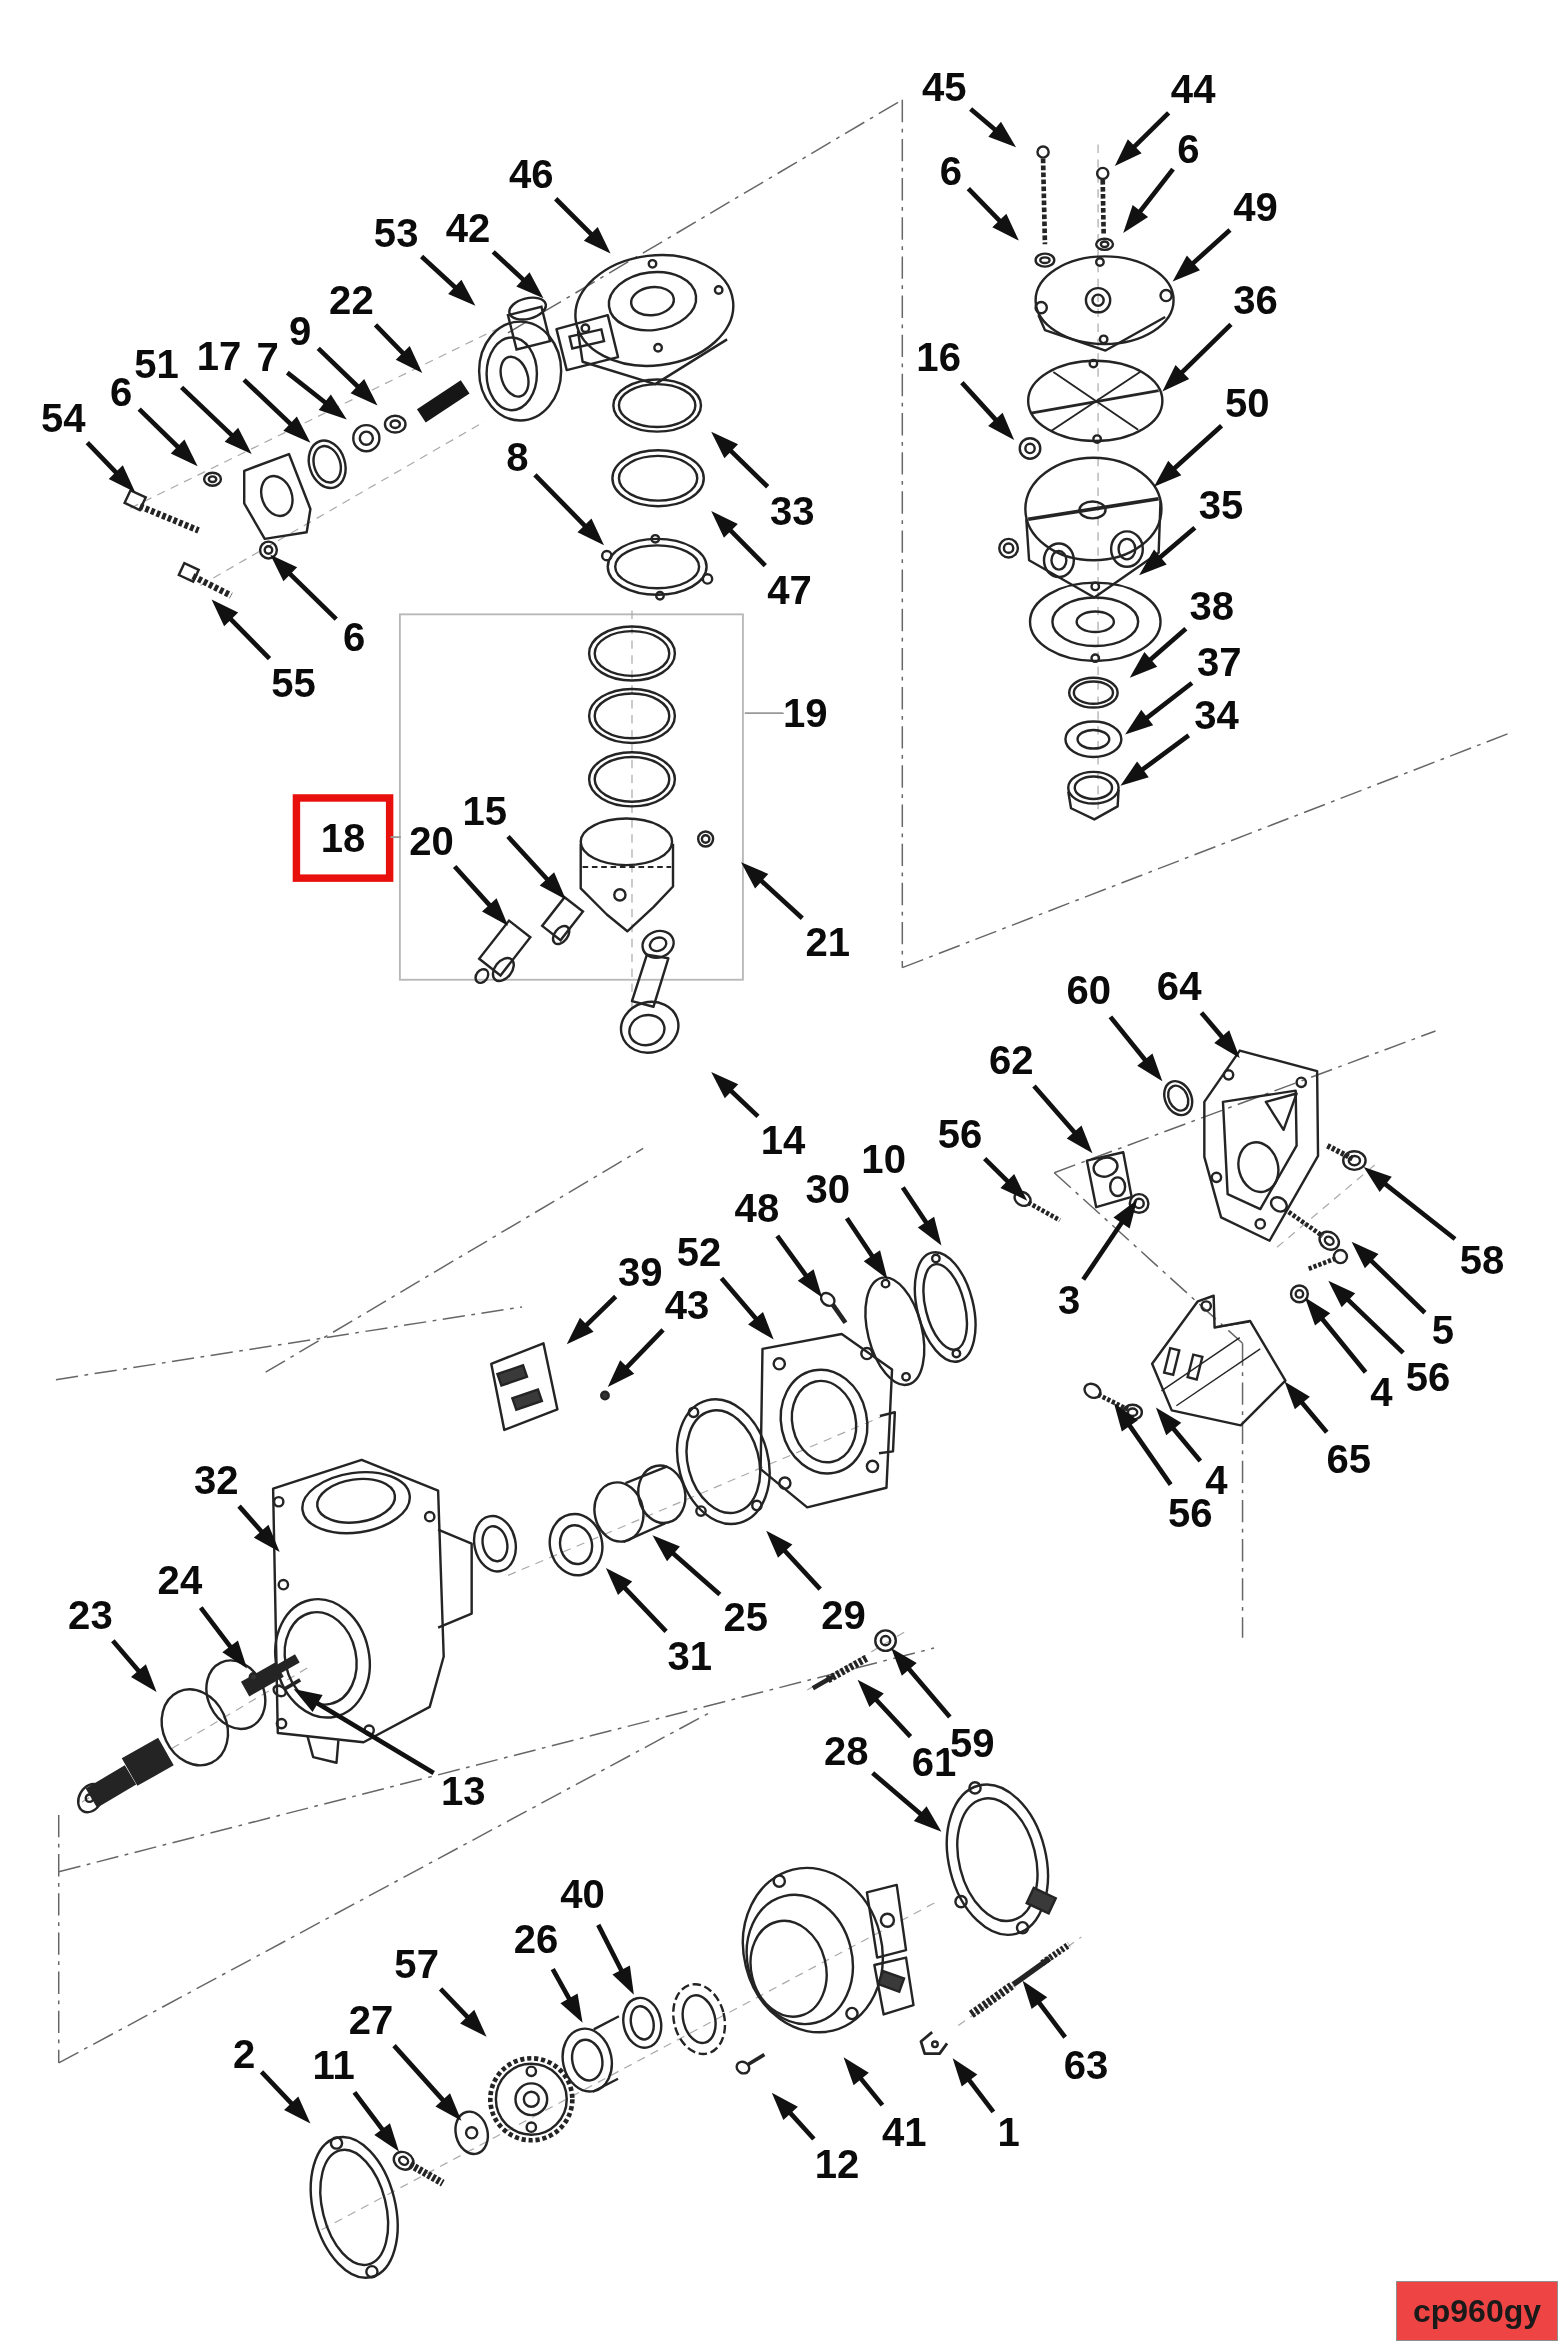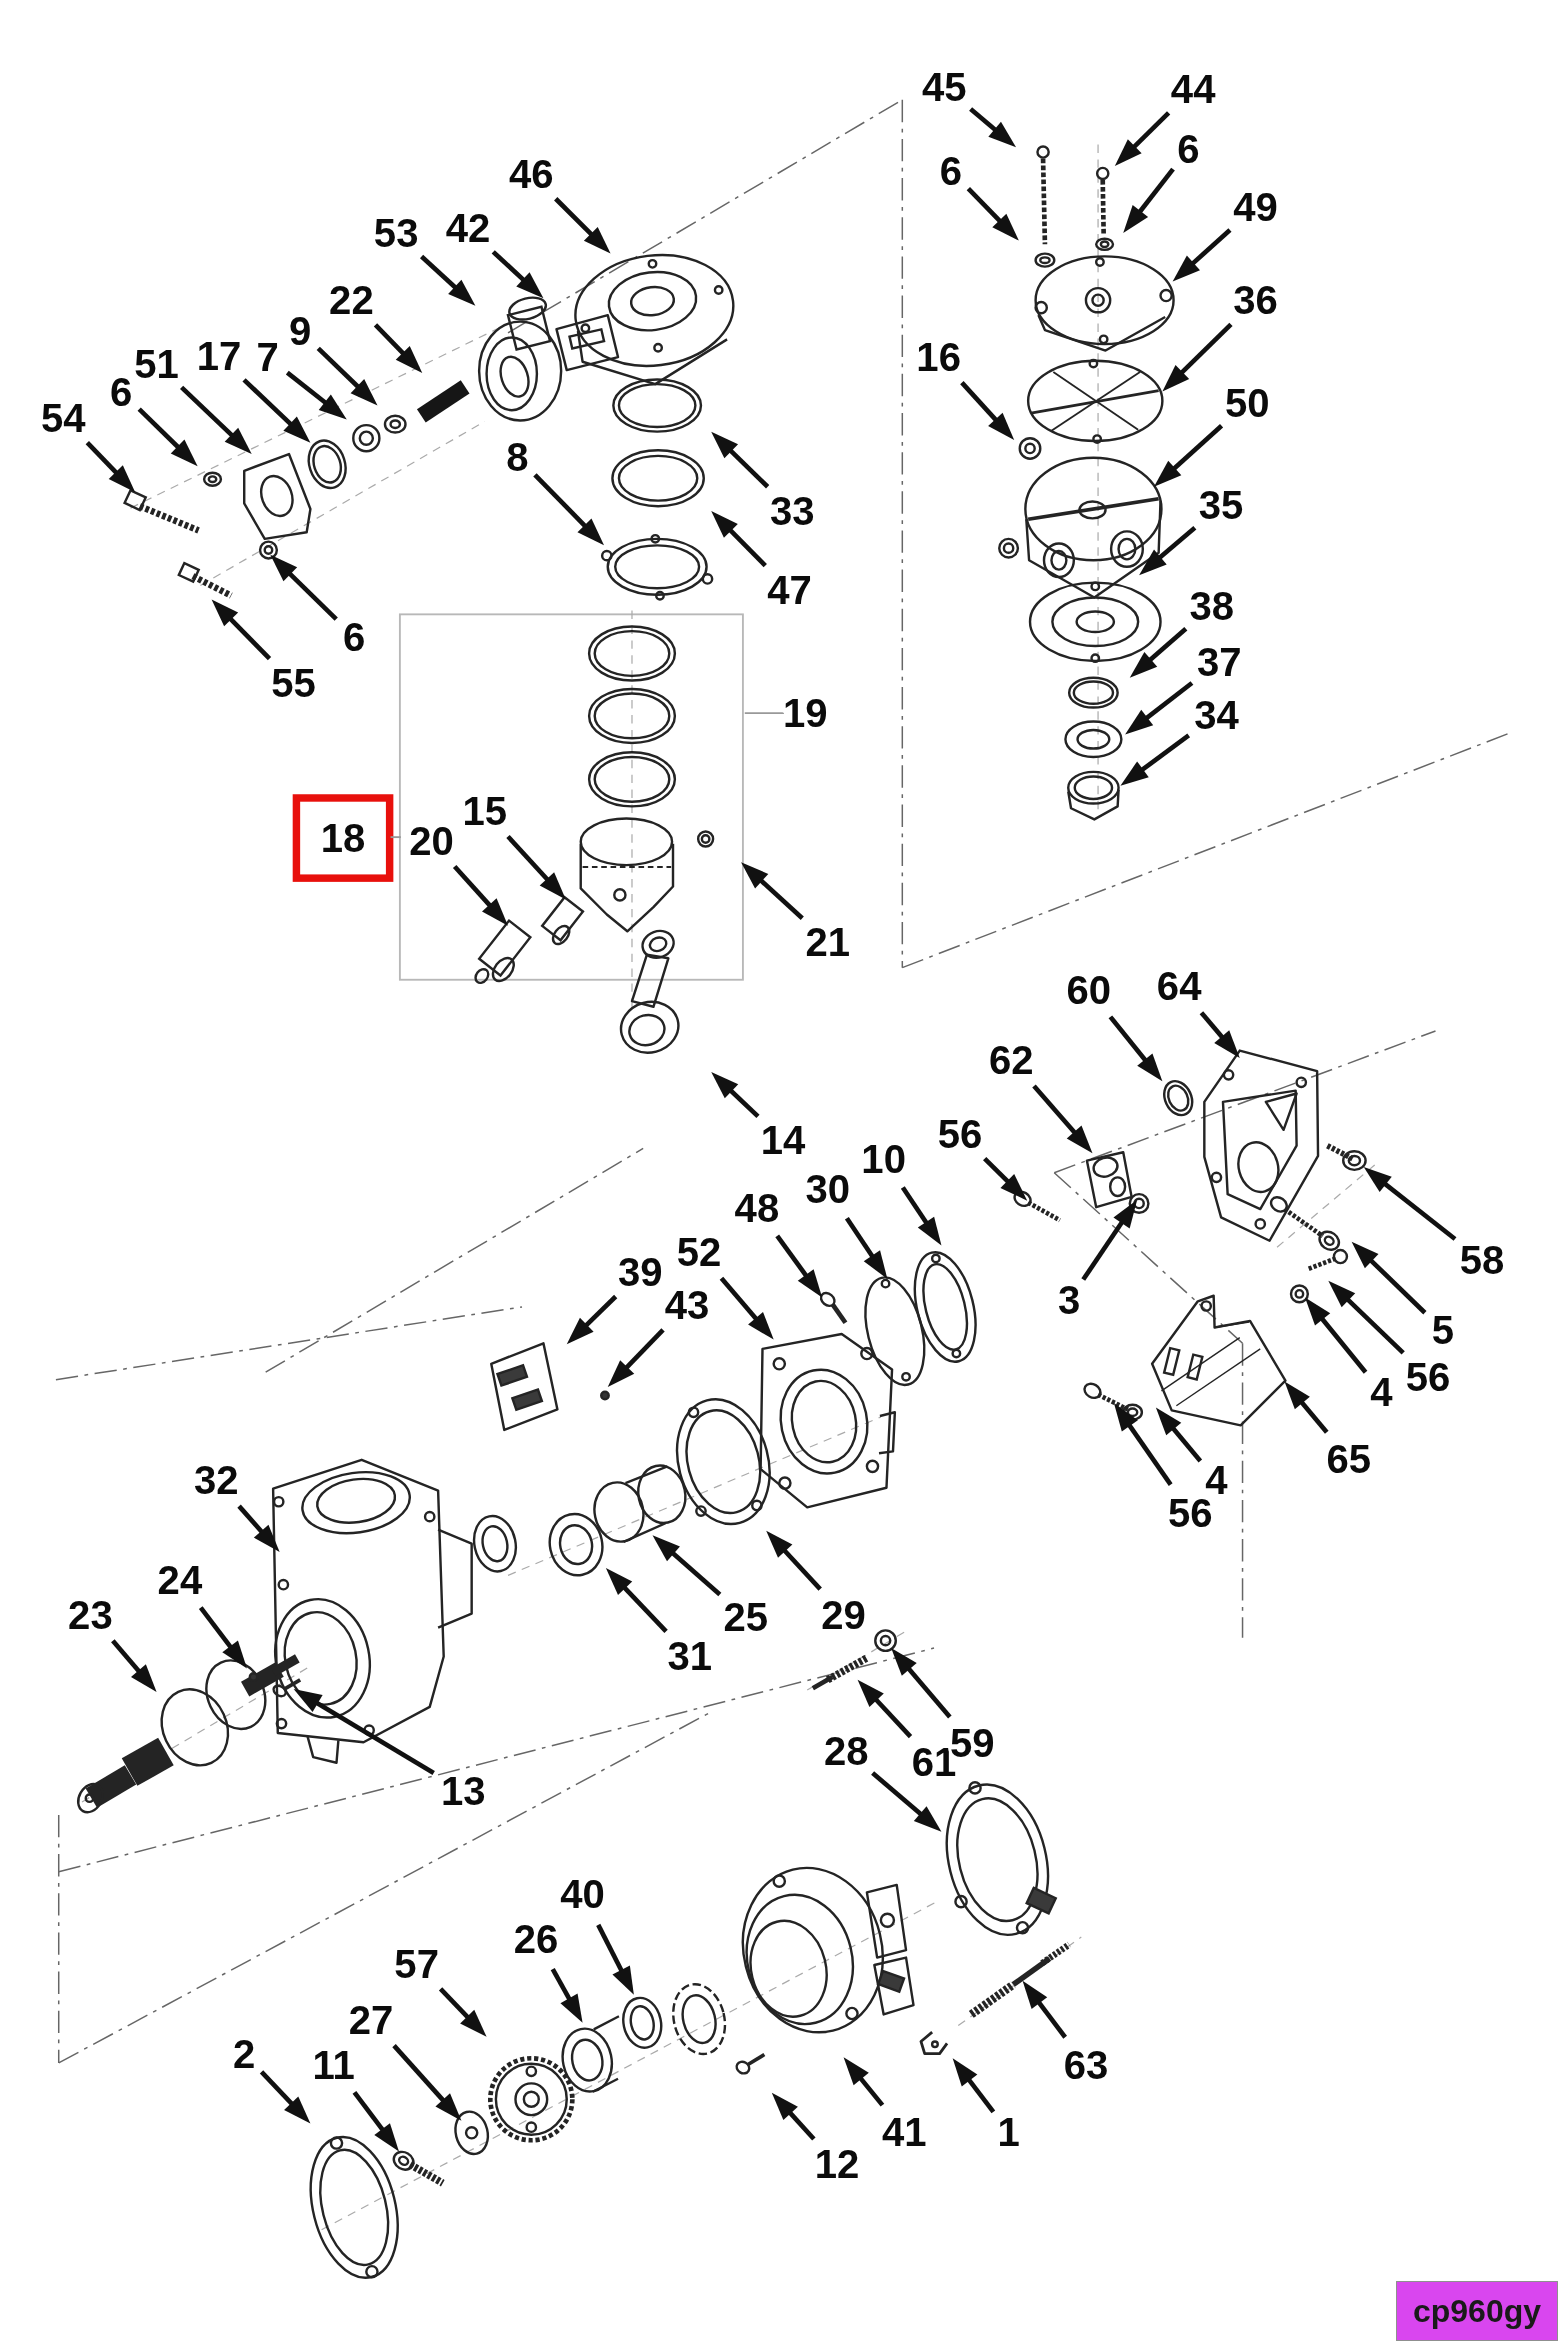--- a/index.html
+++ b/index.html
@@ -1,20 +1,20 @@
 <!DOCTYPE html>
 <html style="font-size:15px"><head>
 <meta charset="utf-8">
 <style>
   html,body{margin:0;padding:0;background:#ffffff;}
   #stage{position:relative;width:1566px;height:2351px;background:#ffffff;overflow:hidden;
          font-family:"Liberation Sans",sans-serif;}
   #diagram-svg{position:absolute;left:0;top:0;}
   #code-box{position:absolute;display:flex;align-items:center;justify-content:center;
-            border:1.9px solid #8f8f8f;background:#d946ef;font-weight:bold;font-size:32px;
+            border:1.9px solid #8f8f8f;background:#ef4444;font-weight:bold;font-size:32px;
             color:#1a1a1a;font-family:"Liberation Sans",sans-serif;}
 </style>
 </head>
 <body>
 
 <div id="stage">
   <svg id="diagram-svg" width="1566" height="2351" viewBox="0 0 1680 2522">
       <g>
         <rect x="429" y="659" width="368" height="392" fill="none" stroke="#b8b8b8" stroke-width="2"></rect>
         <line x1="799" y1="765" x2="841" y2="765" stroke="#999" stroke-width="2"></line>

